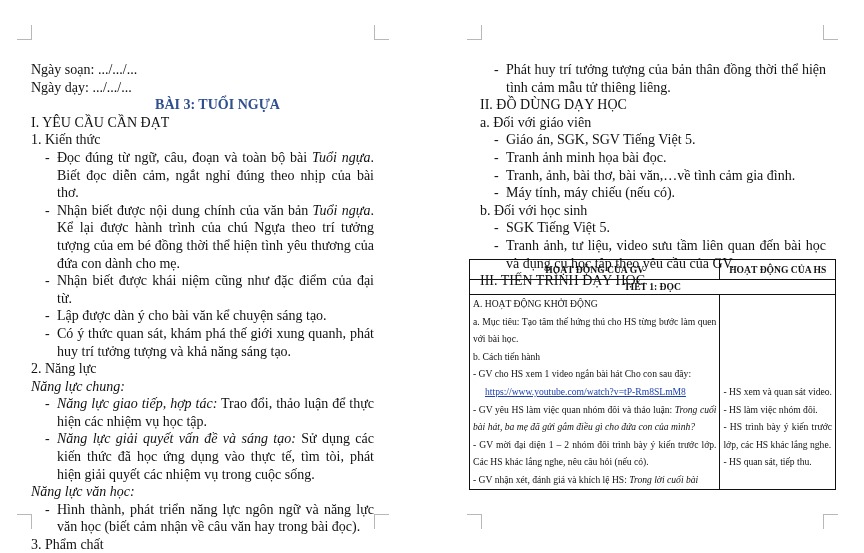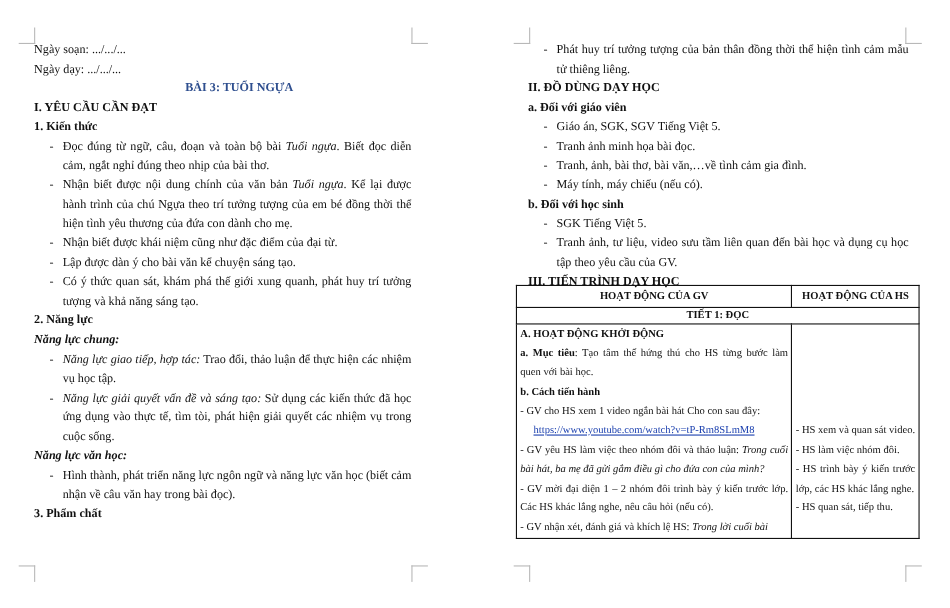--- a/index.html
+++ b/index.html
@@ -9,23 +9,23 @@
   }
   .page { position:absolute; top:0; height:553px; background:#fff; }
   .page-left { left:0; width:432px; }
   .page-right { left:432px; width:432px; }
   .corner { position:absolute; width:14px; height:14px; }
   .c-tl { border-right:1px solid #b8b8b8; border-bottom:1px solid #b8b8b8; }
   .c-tr { border-left:1px solid #b8b8b8; border-bottom:1px solid #b8b8b8; }
   .c-bl { border-right:1px solid #b8b8b8; border-top:1px solid #b8b8b8; }
   .c-br { border-left:1px solid #b8b8b8; border-top:1px solid #b8b8b8; }
 
-  .text { position:absolute; font-size:11px; line-height:17.6px; }
+  .text { position:absolute; font-size:14px; line-height:17.6px;margin-top:24px; }
   .ln { white-space:nowrap; }
-  .b { font-weight:bold; }
+  .b { font-weight:normal; }
   .i { font-style:italic; }
   .title { color:#2f4f8f; font-weight:bold; text-align:center; }
   .subtitle { color:#2f4f8f; font-style:italic; text-align:center; }
   .bullet { position:relative; padding-left:26px; text-align:justify; }
   .bullet .dash { position:absolute; left:14px; top:0; }
 
   table.plan {
     position:absolute; left:469px; top:259px; width:367px; border-collapse:collapse;
     font-size:9.6px; line-height:17.6px;
   }
@@ -101,21 +101,21 @@
   <tr>
     <th colspan="2" style="line-height:14px;">TIẾT 1: ĐỌC</th>
   </tr>
   <tr>
     <td style="text-align:justify;">
       <div class="b">A. HOẠT ĐỘNG KHỞI ĐỘNG</div>
       <div><span class="b">a. Mục tiêu</span><span>: Tạo tâm thế hứng thú cho HS từng bước làm quen với bài học.</span></div>
       <div class="b">b. Cách tiến hành</div>
       <div>- GV cho HS xem 1 video ngắn bài hát Cho con sau đây:</div>
       <div><a class="link">https://www.youtube.com/watch?v=tP-Rm8SLmM8</a></div>
-      <div><span>- GV yêu HS làm việc theo nhóm đôi và thảo luận: </span><span class="i">Trong cuối bài hát, ba mẹ đã gửi gắm điều gì cho đứa con của mình?</span></div>
+      <div><span>- GV yêu HS làm việc quan nhóm đôi và thảo luận: </span><span class="i">Trong cuối bài hát, ba mẹ đã gửi gắm điều gì cho đứa con của mình?</span></div>
       <div>- GV mời đại diện 1 – 2 nhóm đôi trình bày ý kiến trước lớp. Các HS khác lắng nghe, nêu câu hỏi (nếu có).</div>
       <div><span>- GV nhận xét, đánh giá và khích lệ HS: </span><span class="i">Trong lời cuối bài</span></div>
     </td>
     <td style="text-align:justify;">
       <div style="height:88px;"></div>
       <div>- HS xem và quan sát video.</div>
       <div>- HS làm việc nhóm đôi.</div>
       <div>- HS trình bày ý kiến trước lớp, các HS khác lắng nghe.</div>
       <div>- HS quan sát, tiếp thu.</div>
     </td>

